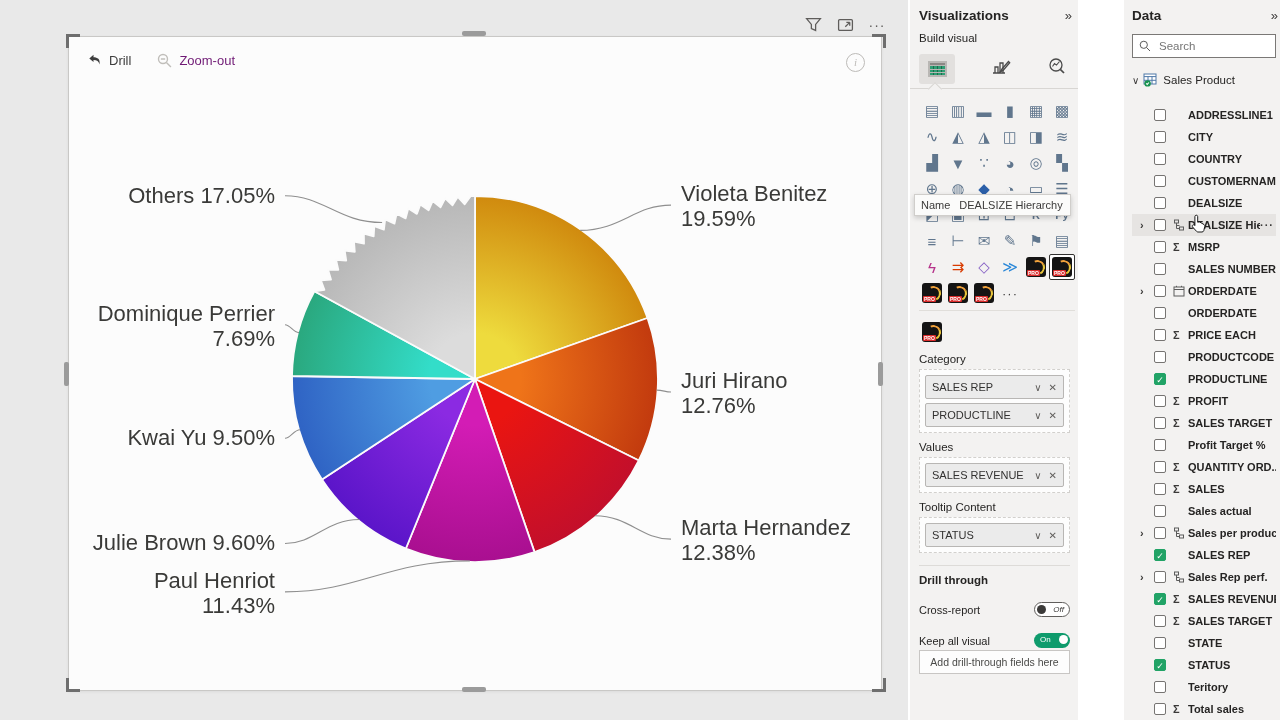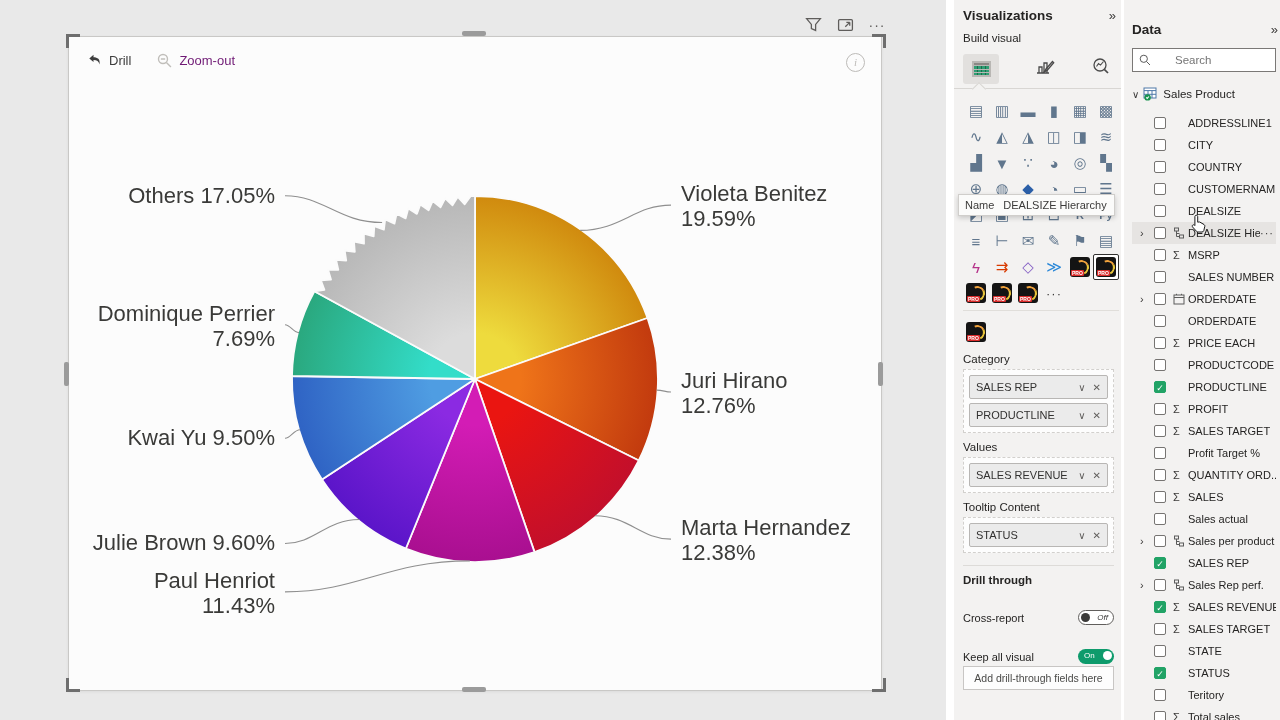--- a/index.html
+++ b/index.html
@@ -21,22 +21,22 @@
   .corner.br{border-right:3px solid #6e6e6e;border-bottom:3px solid #6e6e6e;}
   .visual-header{position:absolute;left:18px;top:16px;display:flex;gap:26px;align-items:center;}
   .vh-btn{display:flex;gap:7px;align-items:center;font-size:13px;}
   .vh-back{color:#3d3d3d;}
   .vh-zoomout{color:#701a75;}
   .info-btn{position:absolute;right:16px;top:16px;width:17px;height:17px;border:1.4px solid #bdbbb8;
             border-radius:50%;color:#bdbbb8;font-size:11px;line-height:17px;text-align:center;font-style:italic;font-family:"Liberation Serif",serif;}
   svg.pie{position:absolute;left:0;top:0;}
   
   .pane{position:absolute;top:0;height:720px;background:#f3f2f1;box-sizing:border-box;}
-  .viz-pane{left:952px;width:170px;border-left:2px solid #fff;padding:6px 8px 0 9px;}
-  .data-pane{left:1121px;width:159px;border-left:3px solid #fff;padding:20px 4px 0 8px;}
+  .viz-pane{left:908px;width:170px;border-left:2px solid #fff;padding:6px 8px 0 9px;}
+  .data-pane{left:1121px;width:159px;border-left:3px solid #fff;padding:6px 4px 0 8px;}
   .pane-head{display:flex;justify-content:space-between;align-items:center;height:18px;}
   .pane-title{font-size:13.5px;font-weight:bold;color:#252423;}
   .collapse{font-size:13px;color:#3b3a39;letter-spacing:-2px;}
   .sub-label{font-size:11.5px;margin-top:8px;color:#252423;}
   
   .tabs{display:flex;align-items:center;gap:36px;margin-top:8px;height:34px;}
   .tab-build{width:36px;height:30px;background:#e2e0de;border-radius:3px;display:flex;align-items:center;justify-content:center;}
   .build-glyph{width:19px;height:16px;background:#b9b7b4;display:flex;flex-direction:column;gap:1px;padding:2px;box-sizing:border-box;}
   .build-glyph i{flex:1;background:repeating-linear-gradient(90deg,#2f9e74 0 3px,#1c6b4c 3px 4px);}
   .build-glyph i.hd{background:#8b8885;}
@@ -60,42 +60,42 @@
   .well-group{background:#fdfdfd;border:1px dashed #d2d0cd;padding:5px 5px;margin-top:4px;}
   .well{display:flex;align-items:center;height:22px;background:#ebebeb;border:1px solid #b8b6b4;
         border-radius:2px;padding:0 6px;margin-top:4px;font-size:11px;color:#323130;}
   .well:first-child{margin-top:0;}
   .well .wlabel{flex:1;white-space:nowrap;overflow:hidden;}
   .well .chev{color:#605e5c;font-size:10px;margin-right:7px;}
   .well .wx{color:#605e5c;font-size:10px;}
   
   .drill{margin-top:12px;border-top:1px solid #dddbd8;padding-top:8px;}
   .drill-title{font-size:11.5px;font-weight:bold;color:#252423;}
-  .toggle-row{display:flex;justify-content:space-between;align-items:center;margin-top:24px;font-size:11px;color:#252423;}
+  .toggle-row{display:flex;justify-content:space-between;align-items:center;margin-top:16px;font-size:11px;color:#252423;}
   .tog{width:36px;height:15px;border-radius:8px;position:relative;box-sizing:border-box;font-size:8px;}
   .tog.off{border:1px solid #605e5c;background:#fff;color:#3b3a39;}
   .tog.off .knob{position:absolute;left:2px;top:2px;width:9px;height:9px;border-radius:50%;background:#3b3a39;}
   .tog.off .tlab{position:absolute;right:5px;top:2px;font-style:italic;}
   .tog.on{background:#0e9b6c;color:#fff;}
   .tog.on .knob{position:absolute;right:2px;top:2px;width:9px;height:9px;border-radius:50%;background:#fff;}
   .tog.on .tlab{position:absolute;left:6px;top:2px;}
   .add-box{margin-top:2px;height:22px;background:#fdfdfd;border:1px solid #c8c6c4;display:flex;
            align-items:center;justify-content:center;font-size:10.5px;color:#4a4a48;}
   
   .fly-tooltip{position:absolute;left:4px;top:194px;width:157px;height:22px;background:#fbfbfa;
                border:1px solid #d0cecb;box-shadow:0 2px 5px rgba(0,0,0,.18);display:flex;align-items:center;
                gap:9px;padding:0 6px;font-size:11px;color:#3b3a39;z-index:6;box-sizing:border-box;}
   
   .search-box{margin-top:10px;height:22px;background:#fff;border:1px solid #7a7876;display:flex;
-              align-items:center;padding:0 6px;gap:22px;}
+              align-items:center;padding:0 6px;gap:6px;}
   .search-box input{border:none;outline:none;flex:1;font-size:11.5px;background:transparent;
                     font-family:inherit;color:#252423;width:90px;}
   .tree-root{display:flex;align-items:center;gap:4px;margin-top:12px;height:20px;font-size:11.5px;}
   .tree-chev{font-size:10px;color:#3b3a39;}
-  .field-list{margin-top:8px;}
+  .field-list{margin-top:14px;font-weight:bold;}
   .frow{position:relative;display:flex;align-items:center;height:22px;padding-left:22px;font-size:11px;color:#252423;}
   .frow.hover{background:#e6e4e2;}
   .fexp{position:absolute;left:8px;font-size:11px;color:#3b3a39;}
   .cb{width:12px;height:12px;border:1px solid #767472;border-radius:2px;background:#fff;flex:none;
       margin-right:7px;font-size:9px;line-height:12px;text-align:center;color:#fff;box-sizing:border-box;}
   .cb.on{background:#21a366;border-color:#21a366;}
   .ficon{width:15px;flex:none;font-size:11px;color:#3b3a39;display:flex;align-items:center;}
   .flabel{white-space:nowrap;overflow:hidden;flex:1;}
   .fmore{color:#3b3a39;font-size:11px;letter-spacing:1px;padding-right:2px;}
   .cursor{position:absolute;left:1190px;top:214px;z-index:9;}

